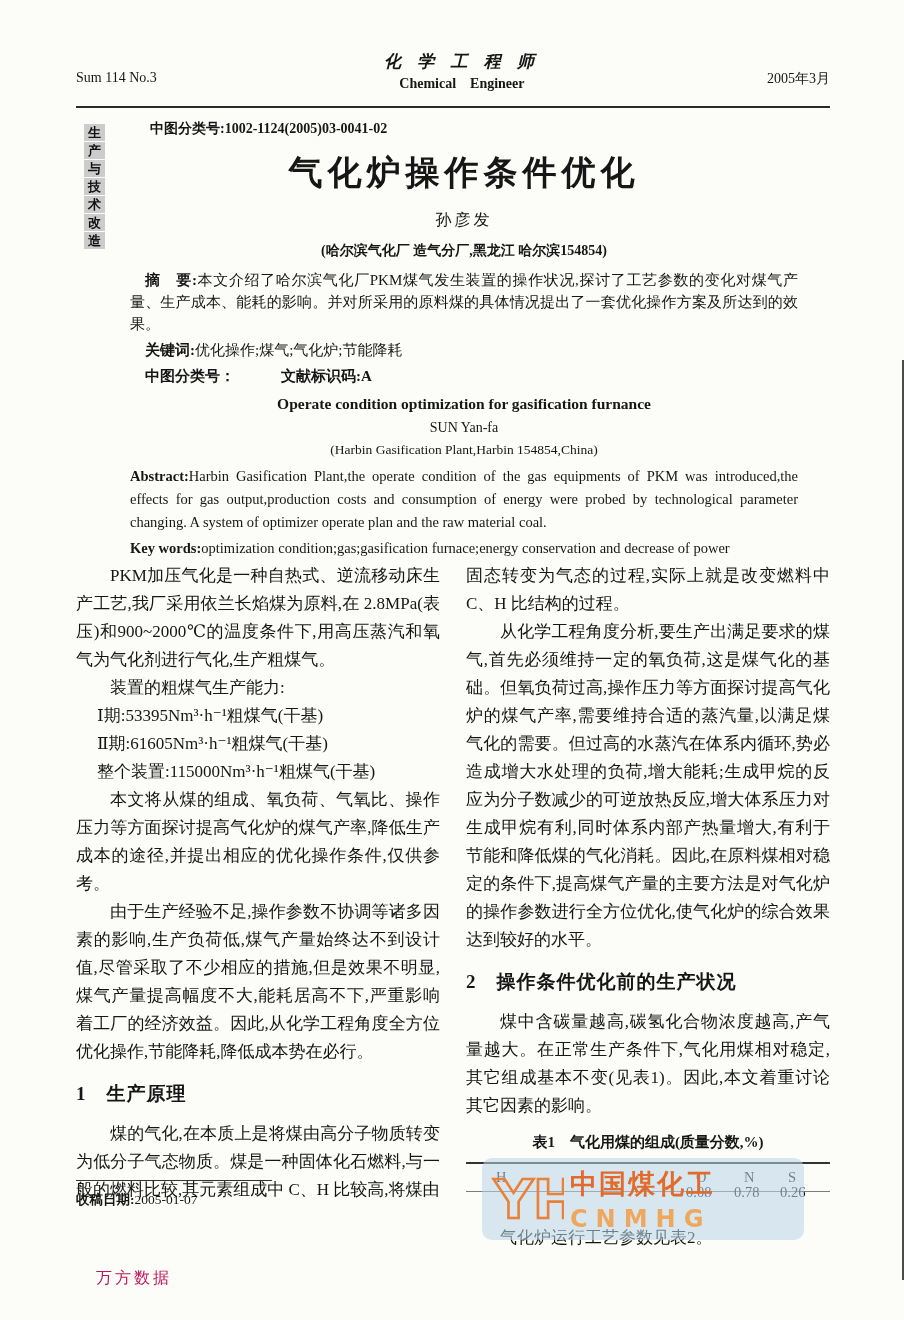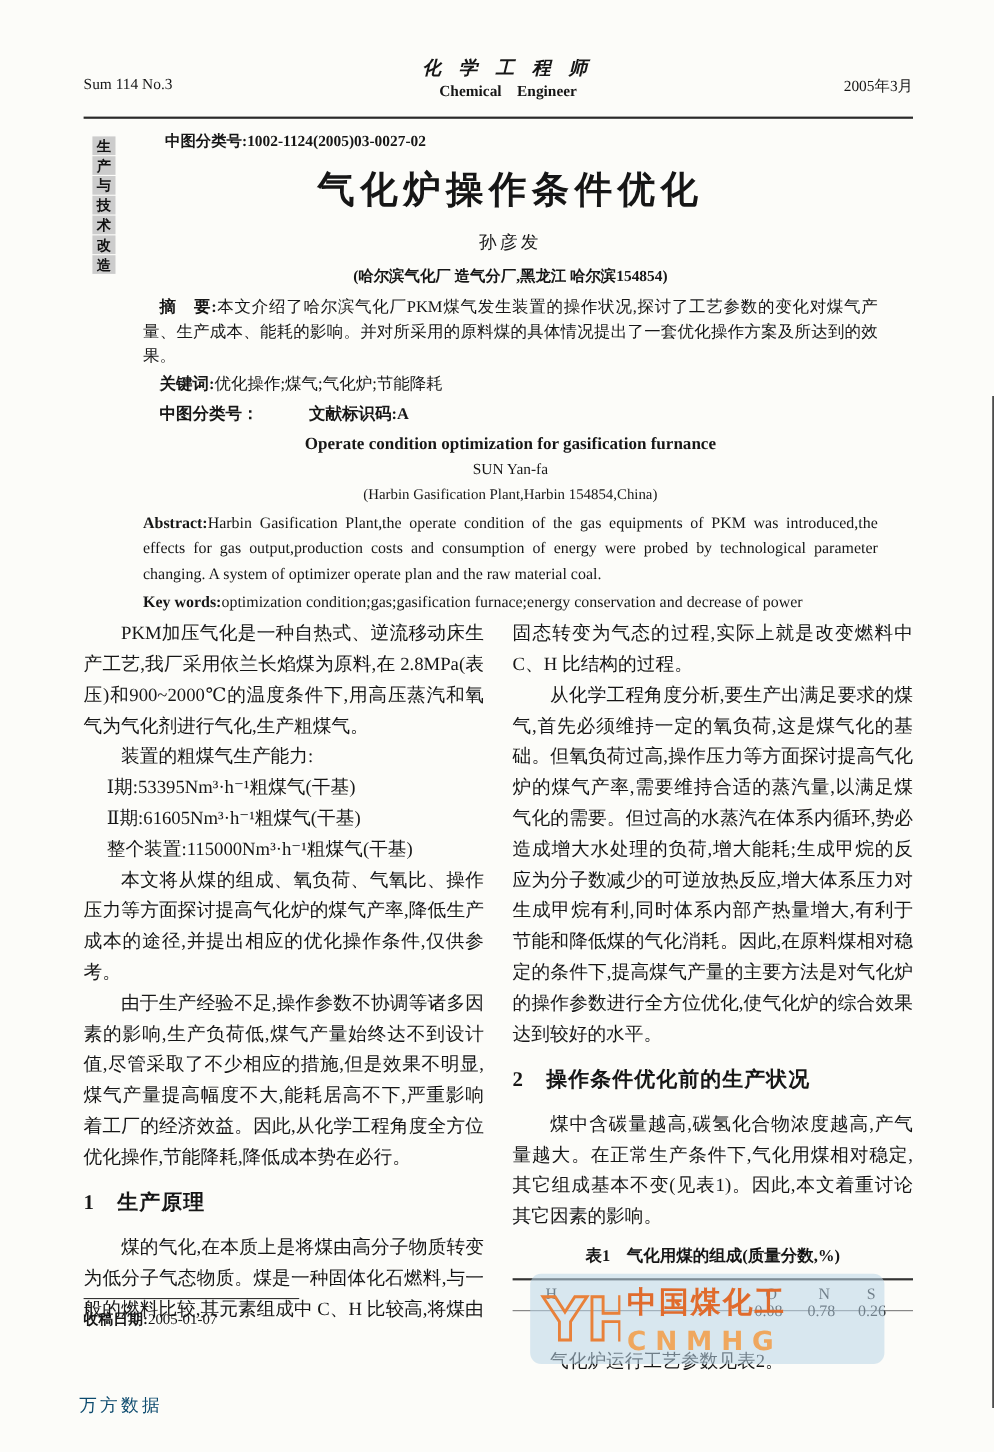--- a/index.html
+++ b/index.html
@@ -86,21 +86,21 @@
   .wm-cn { color: #e06b2c; font-size: 27px; font-weight: bold; letter-spacing: 2px;
            font-family: "DejaVu Sans", "Liberation Sans", sans-serif; }
   .wm-en { color: #efa75e; font-size: 24px; font-weight: bold; letter-spacing: 8px; margin-top: 3px;
            font-family: "DejaVu Sans", "Liberation Sans", sans-serif; }
 
   
   .footnote { position: absolute; left: 76px; top: 1180px; width: 368px; font-size: 13.5px; line-height: 22px; }
   .footnote-rule { width: 196px; height: 1px; background: #333; margin-bottom: 8px; }
   .footnote p { margin: 0; }
   .bio { padding-left: 1.8em; text-indent: -1.8em; }
-  .wanfang { position: absolute; left: 72px; top: 1268px; font-size: 16px; color: #0c4a6e; letter-spacing: 3px; }
+  .wanfang { position: absolute; left: 96px; top: 1268px; font-size: 16px; color: #be185d; letter-spacing: 3px; }
 </style>
 </head>
 <body>
 
 <div class="page">
   <div class="scan-edge"></div>
 
   <div class="page-header">
     <span class="hdr-left">Sum 114 No.3</span>
     <div class="hdr-center">
@@ -115,21 +115,21 @@
     <span class="side-char">生</span>
     <span class="side-char">产</span>
     <span class="side-char">与</span>
     <span class="side-char">技</span>
     <span class="side-char">术</span>
     <span class="side-char">改</span>
     <span class="side-char">造</span>
   </div>
 
   <div class="front">
-    <div class="article-no"><span class="lbl">中图分类号:</span><span>1002-1124(2005)03-0027-02</span></div>
+    <div class="article-no"><span class="lbl">中图分类号:</span><span>1002-1124(2005)03-0041-02</span></div>
 
     <h1 class="main-title">气化炉操作条件优化</h1>
     <div class="author">孙彦发</div>
     <div class="affiliation">(哈尔滨气化厂 造气分厂,黑龙江 哈尔滨154854)</div>
 
     <p class="abstract-cn"><span class="lbl">摘　要:</span><span>本文介绍了哈尔滨气化厂PKM煤气发生装置的操作状况,探讨了工艺参数的变化对煤气产量、生产成本、能耗的影响。并对所采用的原料煤的具体情况提出了一套优化操作方案及所达到的效果。</span></p>
     <p class="kw-line"><span class="lbl">关键词:</span><span>优化操作;煤气;气化炉;节能降耗</span></p>
     <p class="clc-line"><span>中图分类号：</span><span class="clc-gap"></span><span>文献标识码:A</span></p>
 
     <div class="en-title">Operate condition optimization for gasification furnance</div>

